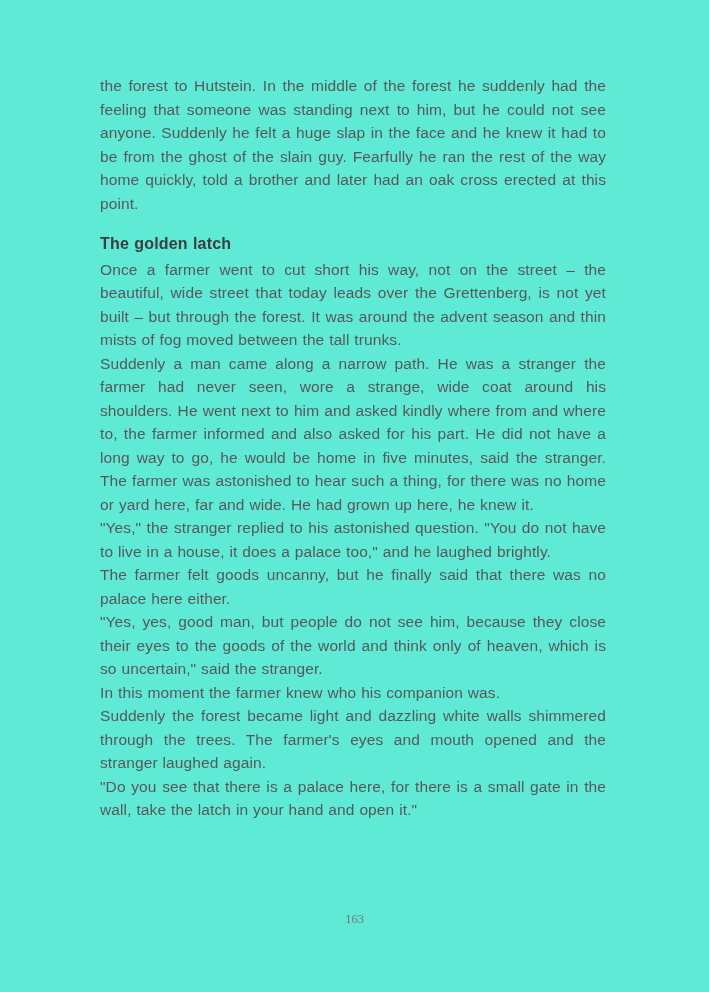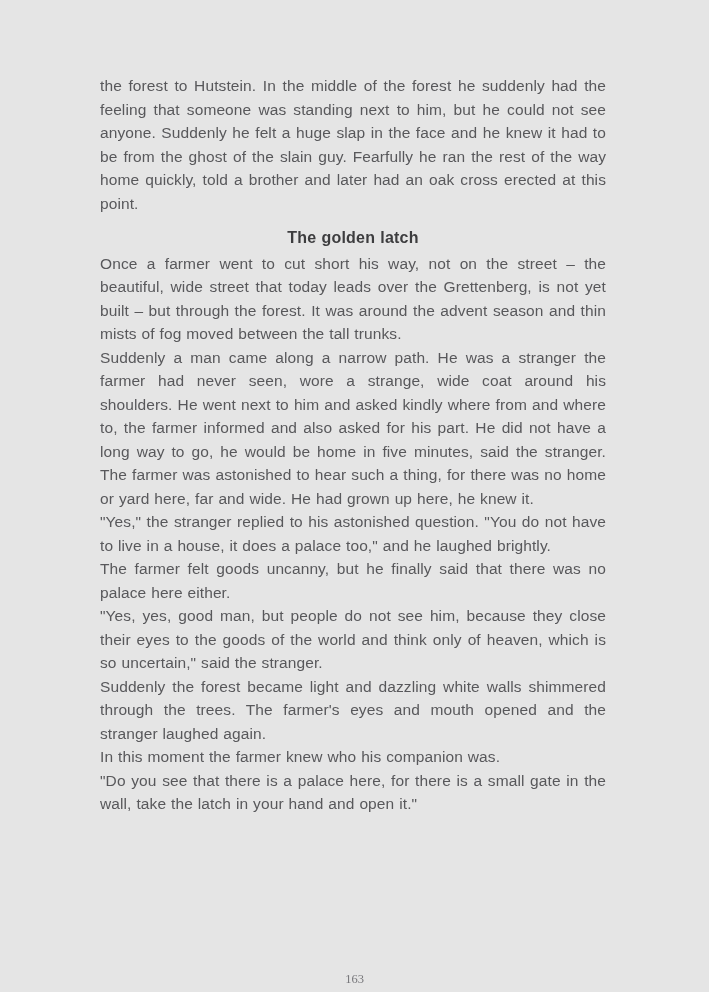--- a/index.html
+++ b/index.html
@@ -4,68 +4,68 @@
 <style>
   html, body {
     margin: 0;
     padding: 0;
     background: #ffffff;
   }
   .page {
     position: relative;
     width: 709px;
     height: 992px;
-    background: #e5e5e5;
+    background: #5eead4;
     overflow: hidden;
     font-family: "Liberation Sans", sans-serif;
   }
   .text-block {
     position: absolute;
     left: 100px;
     top: 74px;
     width: 506px;
     color: #58585b;
     font-size: 15.5px;
     line-height: 23.5px;
     text-align: justify;
     letter-spacing: 0.1px;
     word-spacing: 0.5px;
   }
   .para {
     margin: 0;
   }
   .heading {
-    margin: 11px 0 2px 0;
+    margin: 17px 0 2px 0;
     font-weight: bold;
     color: #3d3d3f;
     font-size: 16px;
     letter-spacing: 0.2px;
-    text-align: center;
+    text-align: left;
   }
   .page-number {
     position: absolute;
     left: 0;
     right: 0;
-    top: 972px;
+    top: 912px;
     text-align: center;
     font-family: "Liberation Serif", serif;
     font-size: 12.5px;
     color: #76767a;
   }
 </style>
 </head>
 <body>
 
 <div class="page">
   <div class="text-block">
     <p class="para">the forest to Hutstein. In the middle of the forest he suddenly had the feeling that someone was standing next to him, but he could not see anyone. Suddenly he felt a huge slap in the face and he knew it had to be from the ghost of the slain guy. Fearfully he ran the rest of the way home quickly, told a brother and later had an oak cross erected at this point.</p>
     <h2 class="heading">The golden latch</h2>
     <p class="para">Once a farmer went to cut short his way, not on the street – the beautiful, wide street that today leads over the Grettenberg, is not yet built – but through the forest. It was around the advent season and thin mists of fog moved between the tall trunks.</p>
     <p class="para">Suddenly a man came along a narrow path. He was a stranger the farmer had never seen, wore a strange, wide coat around his shoulders. He went next to him and asked kindly where from and where to, the farmer informed and also asked for his part. He did not have a long way to go, he would be home in five minutes, said the stranger. The farmer was astonished to hear such a thing, for there was no home or yard here, far and wide. He had grown up here, he knew it.</p>
     <p class="para">"Yes," the stranger replied to his astonished question. "You do not have to live in a house, it does a palace too," and he laughed brightly.</p>
     <p class="para">The farmer felt goods uncanny, but he finally said that there was no palace here either.</p>
     <p class="para">"Yes, yes, good man, but people do not see him, because they close their eyes to the goods of the world and think only of heaven, which is so uncertain," said the stranger.</p>
+    <p class="para">In this moment the farmer knew who his companion was.</p>
     <p class="para">Suddenly the forest became light and dazzling white walls shimmered through the trees. The farmer's eyes and mouth opened and the stranger laughed again.</p>
-    <p class="para">In this moment the farmer knew who his companion was.</p>
     <p class="para">"Do you see that there is a palace here, for there is a small gate in the wall, take the latch in your hand and open it."</p>
   </div>
   <div class="page-number">163</div>
 </div>
 
 </body></html>

